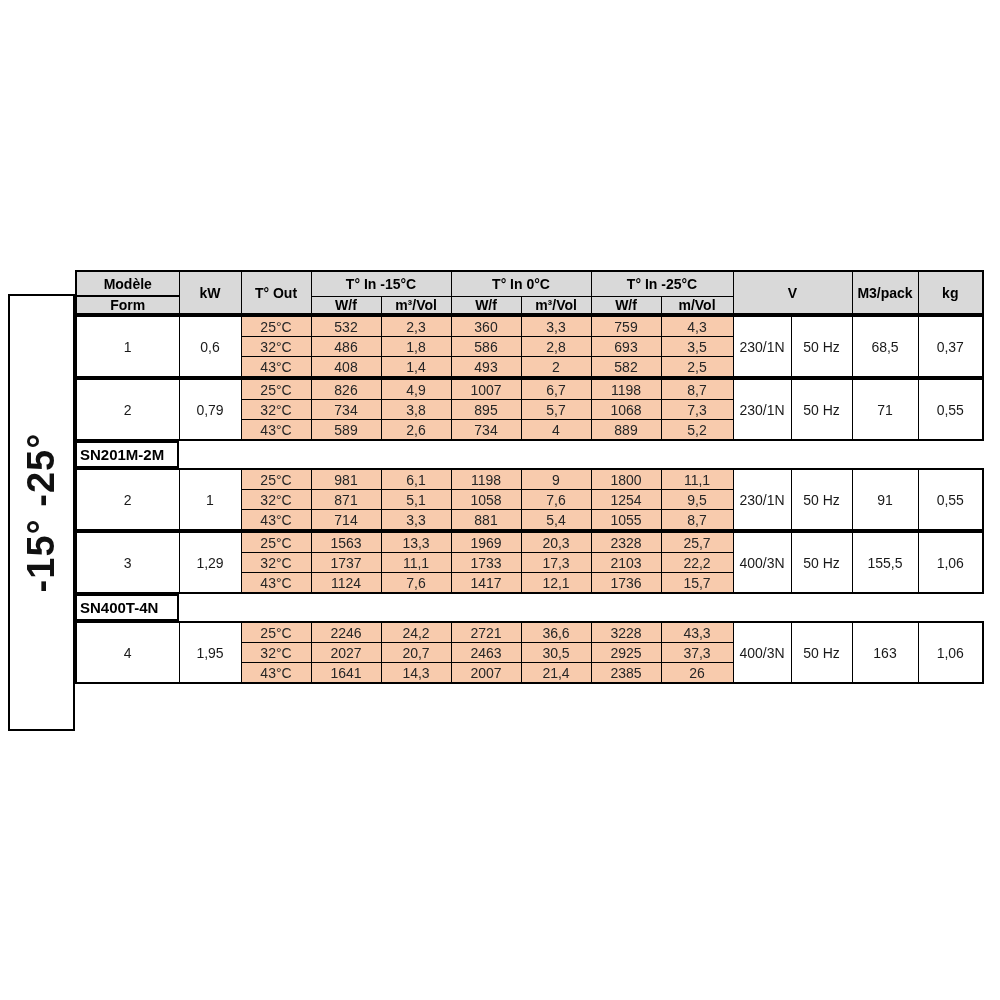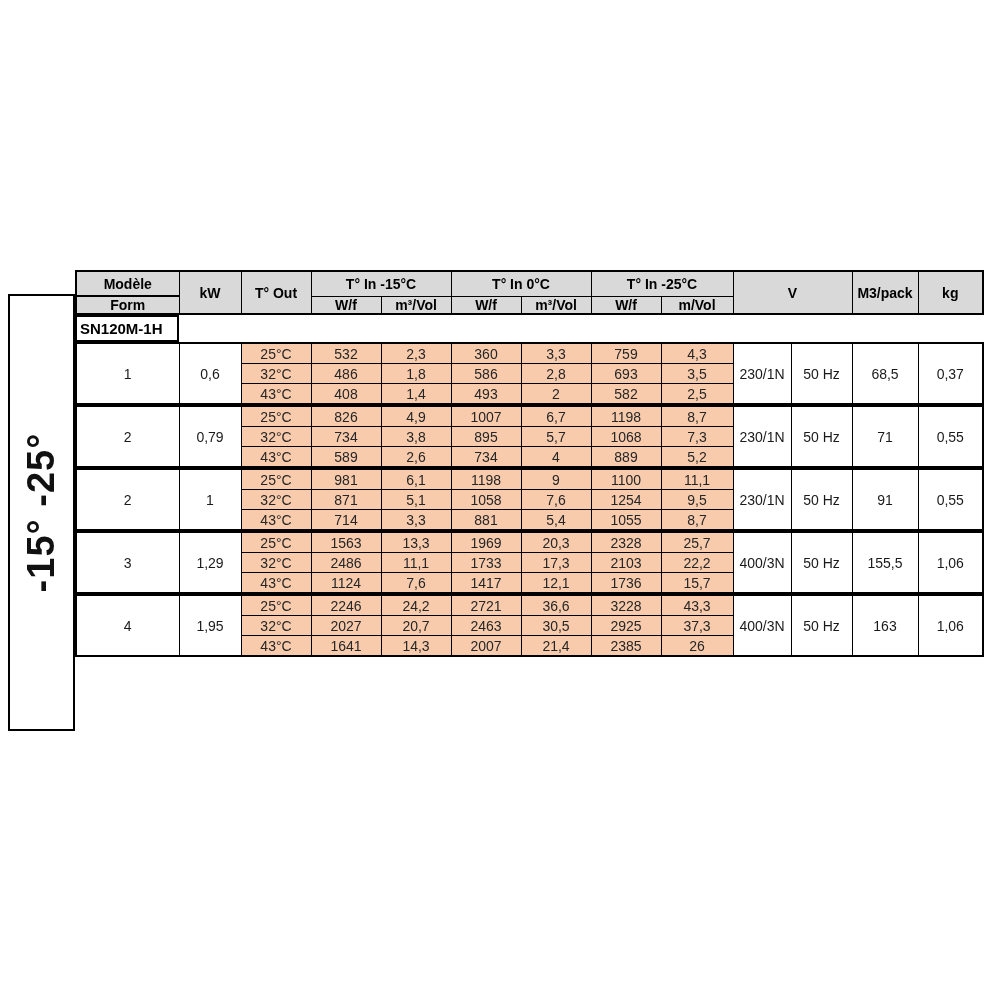--- a/index.html
+++ b/index.html
@@ -82,23 +82,20 @@
         <td>m³/Vol</td>
         <td>W/f</td>
         <td>m³/Vol</td>
         <td>W/f</td>
         <td>m/Vol</td>
       </tr>
     </tbody>
       </table>
 
     <div id="sections">
-        <div class="model-row">
-          <div class="model-cell">SN120M-1H</div>
-        </div>
         <table class="grid data-table">
           <colgroup>
             <col style="width: 103px;">
             <col style="width: 62px;">
             <col style="width: 70px;">
             <col style="width: 70px;">
             <col style="width: 70px;">
             <col style="width: 70px;">
             <col style="width: 70px;">
             <col style="width: 70px;">
@@ -189,20 +186,23 @@
               <td class="hl">43°C</td>
               <td class="hl">589</td>
               <td class="hl">2,6</td>
               <td class="hl">734</td>
               <td class="hl">4</td>
               <td class="hl">889</td>
               <td class="hl">5,2</td>
             </tr>
           </tbody>
         </table>
+        <div class="model-row">
+          <div class="model-cell">SN201M-2M</div>
+        </div>
         <table class="grid data-table">
           <colgroup>
             <col style="width: 103px;">
             <col style="width: 62px;">
             <col style="width: 70px;">
             <col style="width: 70px;">
             <col style="width: 70px;">
             <col style="width: 70px;">
             <col style="width: 70px;">
             <col style="width: 70px;">
@@ -214,21 +214,21 @@
           </colgroup>
           <tbody>
             <tr>
               <td rowspan="3">2</td>
               <td rowspan="3">1</td>
               <td class="hl">25°C</td>
               <td class="hl">981</td>
               <td class="hl">6,1</td>
               <td class="hl">1198</td>
               <td class="hl">9</td>
-              <td class="hl">1100</td>
+              <td class="hl">1800</td>
               <td class="hl">11,1</td>
               <td rowspan="3">230/1N</td>
               <td rowspan="3">50 Hz</td>
               <td rowspan="3">91</td>
               <td rowspan="3">0,55</td>
             </tr>
             <tr>
               <td class="hl">32°C</td>
               <td class="hl">871</td>
               <td class="hl">5,1</td>
@@ -275,38 +275,41 @@
               <td class="hl">20,3</td>
               <td class="hl">2328</td>
               <td class="hl">25,7</td>
               <td rowspan="3">400/3N</td>
               <td rowspan="3">50 Hz</td>
               <td rowspan="3">155,5</td>
               <td rowspan="3">1,06</td>
             </tr>
             <tr>
               <td class="hl">32°C</td>
-              <td class="hl">2486</td>
+              <td class="hl">1737</td>
               <td class="hl">11,1</td>
               <td class="hl">1733</td>
               <td class="hl">17,3</td>
               <td class="hl">2103</td>
               <td class="hl">22,2</td>
             </tr>
             <tr>
               <td class="hl">43°C</td>
               <td class="hl">1124</td>
               <td class="hl">7,6</td>
               <td class="hl">1417</td>
               <td class="hl">12,1</td>
               <td class="hl">1736</td>
               <td class="hl">15,7</td>
             </tr>
           </tbody>
         </table>
+        <div class="model-row">
+          <div class="model-cell">SN400T-4N</div>
+        </div>
         <table class="grid data-table">
           <colgroup>
             <col style="width: 103px;">
             <col style="width: 62px;">
             <col style="width: 70px;">
             <col style="width: 70px;">
             <col style="width: 70px;">
             <col style="width: 70px;">
             <col style="width: 70px;">
             <col style="width: 70px;">

